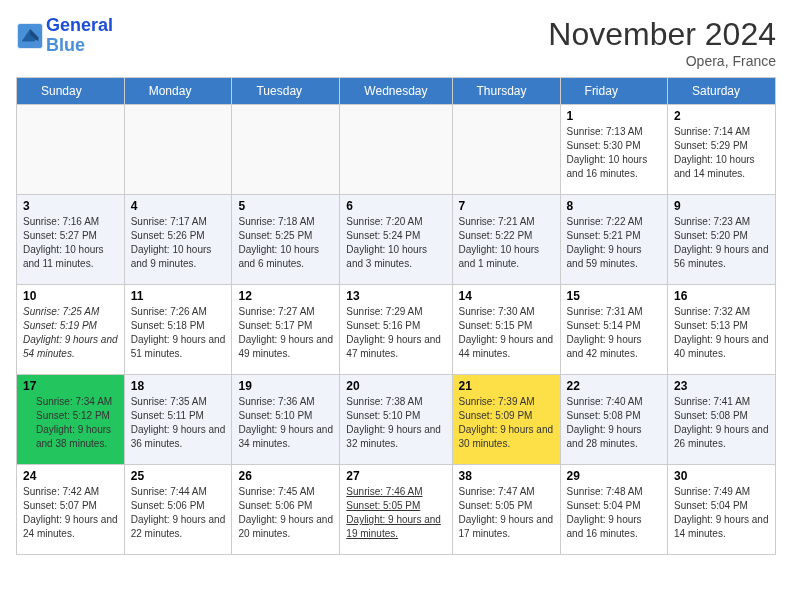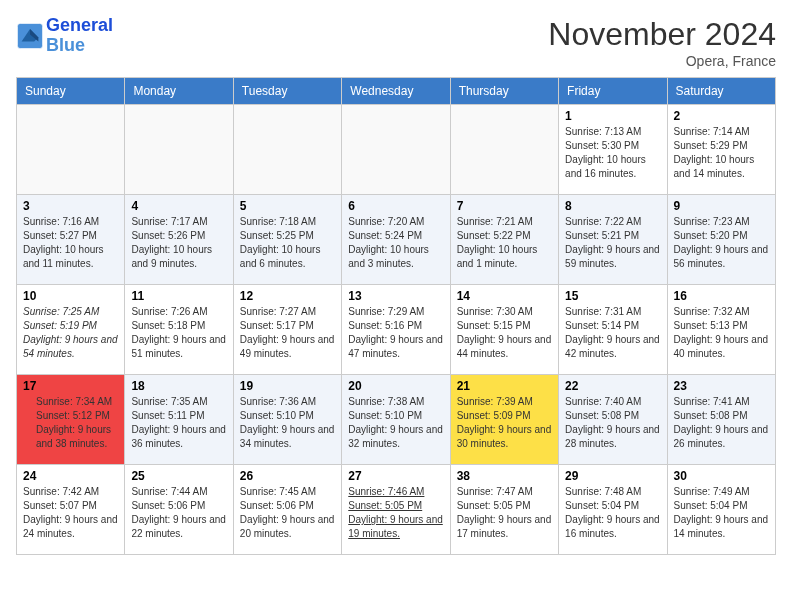--- a/index.html
+++ b/index.html
@@ -48,21 +48,21 @@
     }
     .calendar {
       width: 100%;
       border-collapse: collapse;
       font-size: 11px;
     }
     .calendar th {
       background-color: #3a7bc8;
       color: #fff;
       text-align: left;
-      padding: 6px 8px;
+      padding: 6px 24px;
       font-size: 12px;
       font-weight: normal;
       border: 1px solid #ccc;
     }
     .calendar td {
       border: 1px solid #ccc;
       vertical-align: top;
       padding: 4px 6px;
       width: 14.28%;
       height: 90px;
@@ -222,21 +222,21 @@
 Daylight: 9 hours and 42 minutes.</div>
         </td>
         <td>
           <span class="day-number">16</span>
           <div class="day-info" style="white-space: pre-line;">Sunrise: 7:32 AM
 Sunset: 5:13 PM
 Daylight: 9 hours and 40 minutes.</div>
         </td>
       </tr>
       <tr>
-        <td style="background: #ef4444;">
+        <td style="background: #22c55e;">
           <span class="day-number">17</span>
           <div class="day-info" style="white-space: pre-line; margin-left: 13px;">Sunrise: 7:34 AM
 Sunset: 5:12 PM
 Daylight: 9 hours and 38 minutes.</div>
         </td>
         <td style="background: rgb(240, 244, 250);">
           <span class="day-number">18</span>
           <div class="day-info" style="white-space: pre-line;">Sunrise: 7:35 AM
 Sunset: 5:11 PM
 Daylight: 9 hours and 36 minutes.</div>

